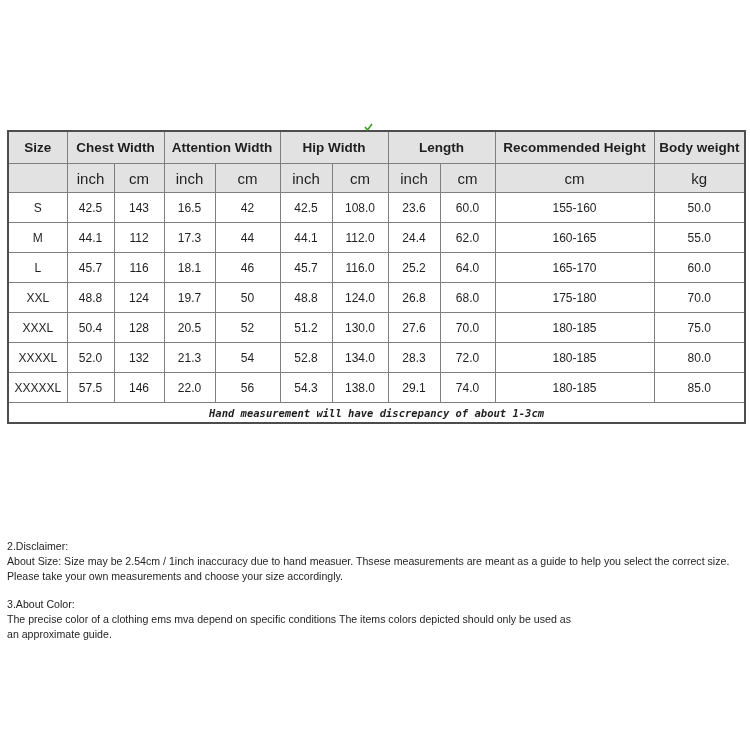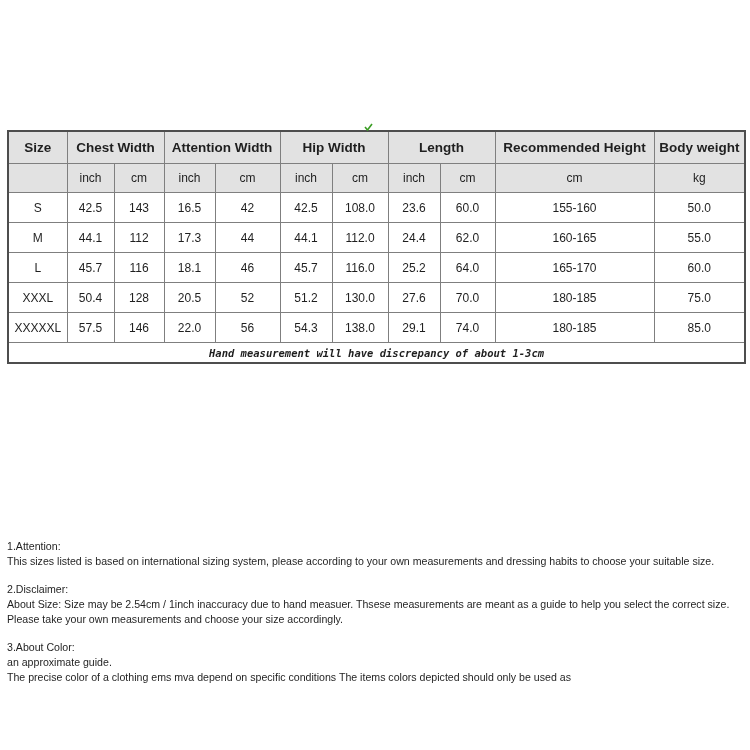--- a/index.html
+++ b/index.html
@@ -34,21 +34,21 @@
   }
   tr.head-row-1 th{
     background:#e2e2e2;
     font-weight:bold;
     font-size:13.5px;
     height:31px;
   }
   tr.head-row-2 th{
     background:#e2e2e2;
     font-weight:normal;
-    font-size:12px;
+    font-size:15px;
     height:28px;
   }
   tbody td{
     font-size:12px;
     height:29px;
     background:#ffffff;
   }
   tfoot td{
     font-family:"DejaVu Sans Mono", monospace;
     font-weight:bold;
@@ -149,33 +149,59 @@
           <td>18.1</td>
           <td>46</td>
           <td>45.7</td>
           <td>116.0</td>
           <td>25.2</td>
           <td>64.0</td>
           <td>165-170</td>
           <td>60.0</td>
         </tr>
         <tr>
+          <td>XXL</td>
+          <td>48.8</td>
+          <td>124</td>
+          <td>19.7</td>
+          <td>50</td>
+          <td>48.8</td>
+          <td>124.0</td>
+          <td>26.8</td>
+          <td>68.0</td>
+          <td>175-180</td>
+          <td>70.0</td>
+        </tr>
+        <tr>
           <td>XXXL</td>
           <td>50.4</td>
           <td>128</td>
           <td>20.5</td>
           <td>52</td>
           <td>51.2</td>
           <td>130.0</td>
           <td>27.6</td>
           <td>70.0</td>
           <td>180-185</td>
           <td>75.0</td>
         </tr>
         <tr>
+          <td>XXXXL</td>
+          <td>52.0</td>
+          <td>132</td>
+          <td>21.3</td>
+          <td>54</td>
+          <td>52.8</td>
+          <td>134.0</td>
+          <td>28.3</td>
+          <td>72.0</td>
+          <td>180-185</td>
+          <td>80.0</td>
+        </tr>
+        <tr>
           <td>XXXXXL</td>
           <td>57.5</td>
           <td>146</td>
           <td>22.0</td>
           <td>56</td>
           <td>54.3</td>
           <td>138.0</td>
           <td>29.1</td>
           <td>74.0</td>
           <td>180-185</td>
@@ -189,26 +215,22 @@
     </tfoot>
   </table>
 </div>
 
 <svg class="green-mark" viewBox="0 0 9 8">
   <path d="M1,4 L3.5,7 L8,1" fill="none" stroke="#3a9d23" stroke-width="1.6"></path>
 </svg>
 
 <div class="notes">
   <div class="section">
-    <div class="line">1.Attention:</div>
-    <div class="line">This sizes listed is based on international sizing system, please according to your own measurements and dressing habits to choose your suitable size.</div>
-  </div>
-  <div class="section">
     <div class="line">2.Disclaimer:</div>
     <div class="line">About Size: Size may be 2.54cm / 1inch inaccuracy due to hand measuer. Thsese measurements are meant as a guide to help you select the correct size.</div>
     <div class="line">Please take your own measurements and choose your size accordingly.</div>
   </div>
   <div class="section">
     <div class="line">3.About Color:</div>
+    <div class="line">The precise color of a clothing ems mva depend on specific conditions The items colors depicted should only be used as</div>
     <div class="line">an approximate guide.</div>
-    <div class="line">The precise color of a clothing ems mva depend on specific conditions The items colors depicted should only be used as</div>
   </div>
 </div>
 
 </body></html>

